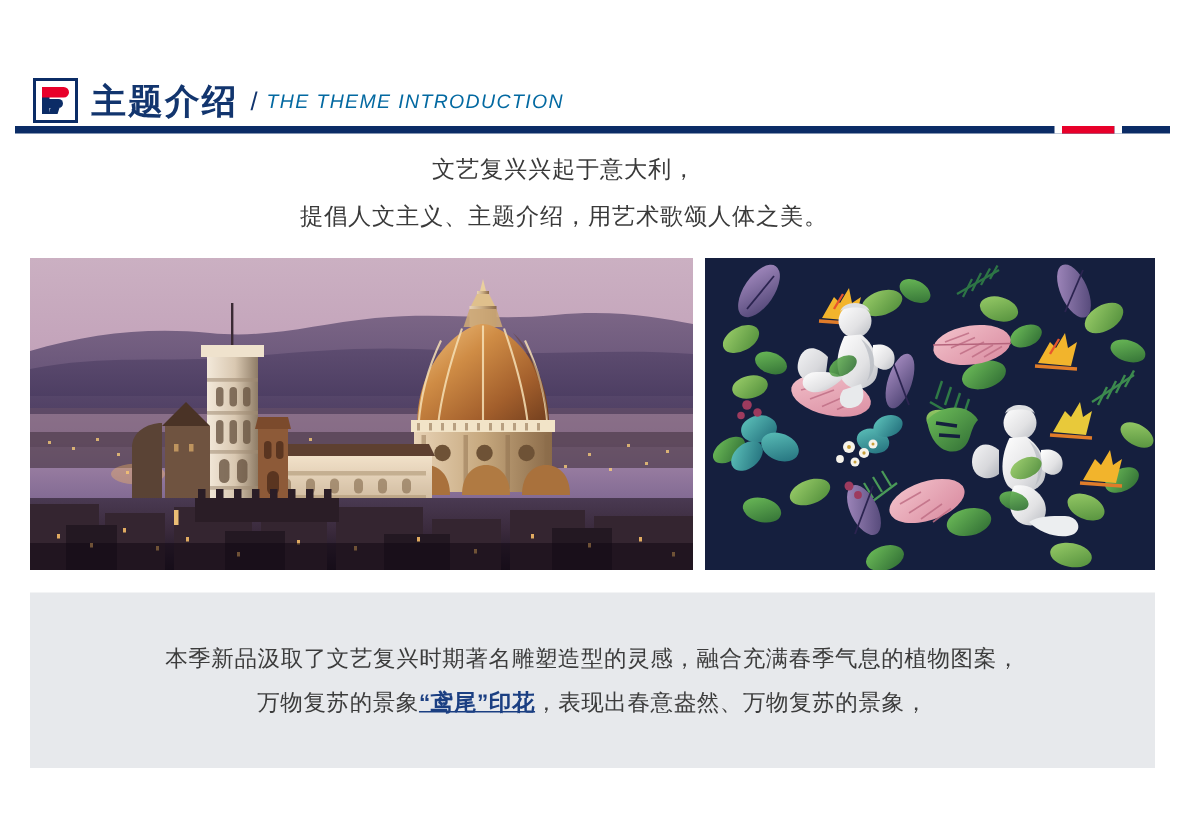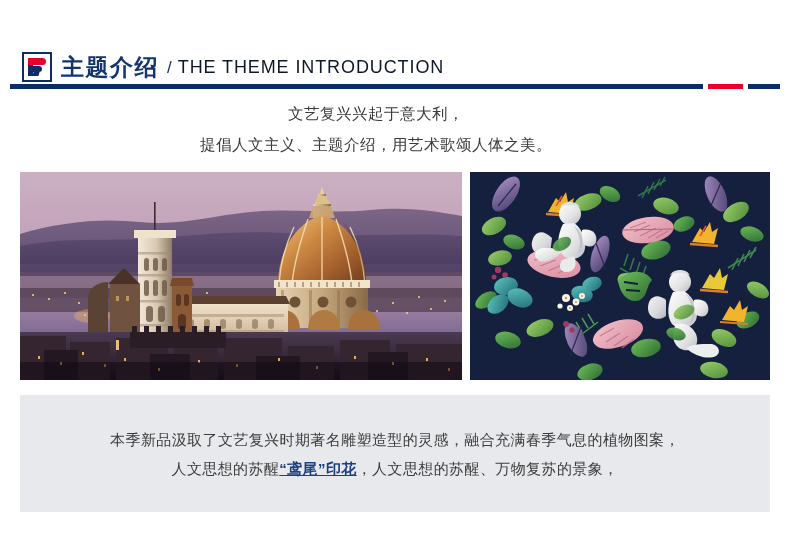--- a/index.html
+++ b/index.html
@@ -103,26 +103,27 @@
     line-height: 1;
     white-space: nowrap;
   }
   #title-sep {
     font-size: 17px;
     color: #12356e;
     margin: 0 6px 0 8px;
     line-height: 1;
   }
   #title-en {
-    font-size: 18px;
-    color: #0f172a;
+    font-size: 13px;
+    color: #0369a1;
     letter-spacing: 0.9px;
     line-height: 1;
     white-space: nowrap;
     font-weight: normal;
+    font-style: italic;
   }
 
   
   #intro-text {
     position: absolute;
     left: 0; top: 98px;
     width: 752px;
     text-align: center;
     color: #3a3a3a;
     font-size: 15.5px;
@@ -668,14 +669,14 @@
 
       <ellipse cx="214" cy="140" rx="11" ry="6.5" fill="url(#leafG1)" transform="rotate(-24 214 140)" opacity="0.95"></ellipse>
       <ellipse cx="206" cy="162" rx="10" ry="6" fill="url(#leafG2)" transform="rotate(18 206 162)" opacity="0.95"></ellipse>
       <ellipse cx="92" cy="72" rx="10" ry="6" fill="url(#leafG2)" transform="rotate(-30 92 72)" opacity="0.9"></ellipse>
     </svg>
   </div>
 </div>
 
 <div id="caption-panel">
   <div class="cap-line">本季新品汲取了文艺复兴时期著名雕塑造型的灵感，融合充满春季气息的植物图案，</div>
-  <div class="cap-line"><span>人文思想的苏醒</span><span class="hl-blue">“鸢尾”印花</span><span>，人文思想的苏醒、万物复苏的景象，</span></div>
+  <div class="cap-line"><span>万物复苏的景象</span><span class="hl-blue">“鸢尾”印花</span><span>，表现出春意盎然、万物复苏的景象，</span></div>
 </div>
 
 </body></html>

